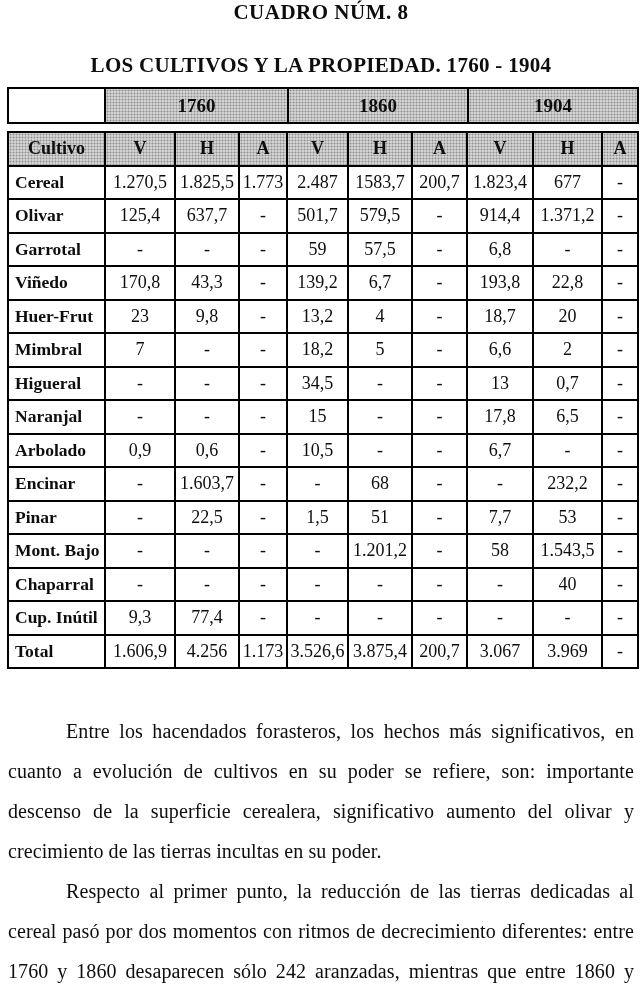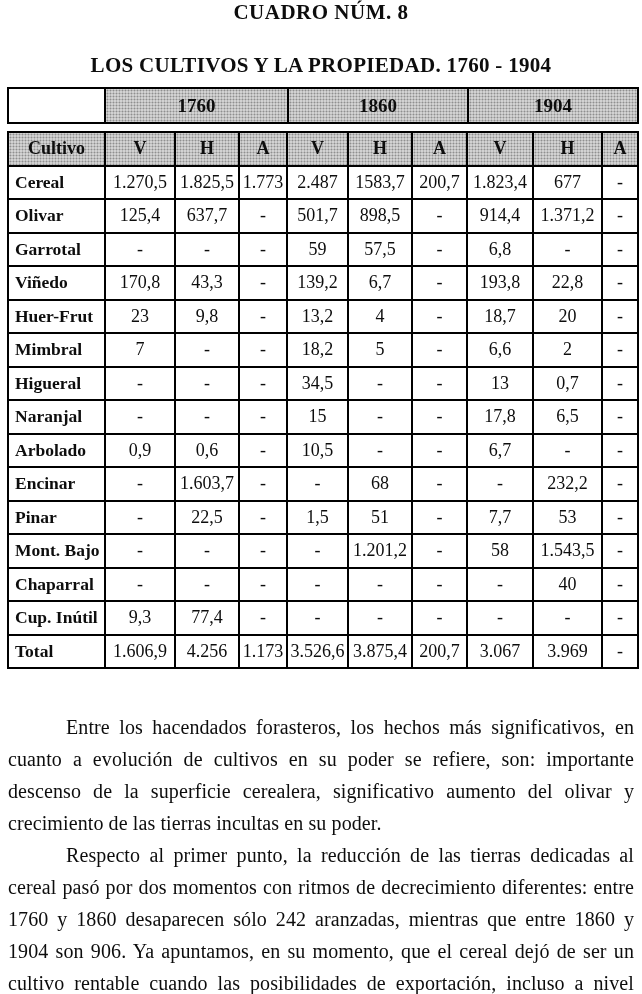--- a/index.html
+++ b/index.html
@@ -67,21 +67,21 @@
     font-weight: 700;
     text-align: left;
     padding-left: 6px;
     font-size: 17.5px;
   }
   .main-table td.num { text-align: center; font-weight: 400; }
   .para {
     margin: 0 8px;
     width: 626px;
     font-size: 20px;
-    line-height: 32px;
+    line-height: 40px;
     text-align: justify;
     text-indent: 58px;
     letter-spacing: 0.1px;
   }
   .para1 { margin-top: 42px; }
 </style>
 </head>
 <body>
 
 <div class="page">
@@ -145,21 +145,21 @@
           <td class="num">1.823,4</td>
           <td class="num">677</td>
           <td class="num">-</td>
         </tr>
         <tr>
           <td class="lbl">Olivar</td>
           <td class="num">125,4</td>
           <td class="num">637,7</td>
           <td class="num">-</td>
           <td class="num">501,7</td>
-          <td class="num">898,5</td>
+          <td class="num">579,5</td>
           <td class="num">-</td>
           <td class="num">914,4</td>
           <td class="num">1.371,2</td>
           <td class="num">-</td>
         </tr>
         <tr>
           <td class="lbl">Garrotal</td>
           <td class="num">-</td>
           <td class="num">-</td>
           <td class="num">-</td>

